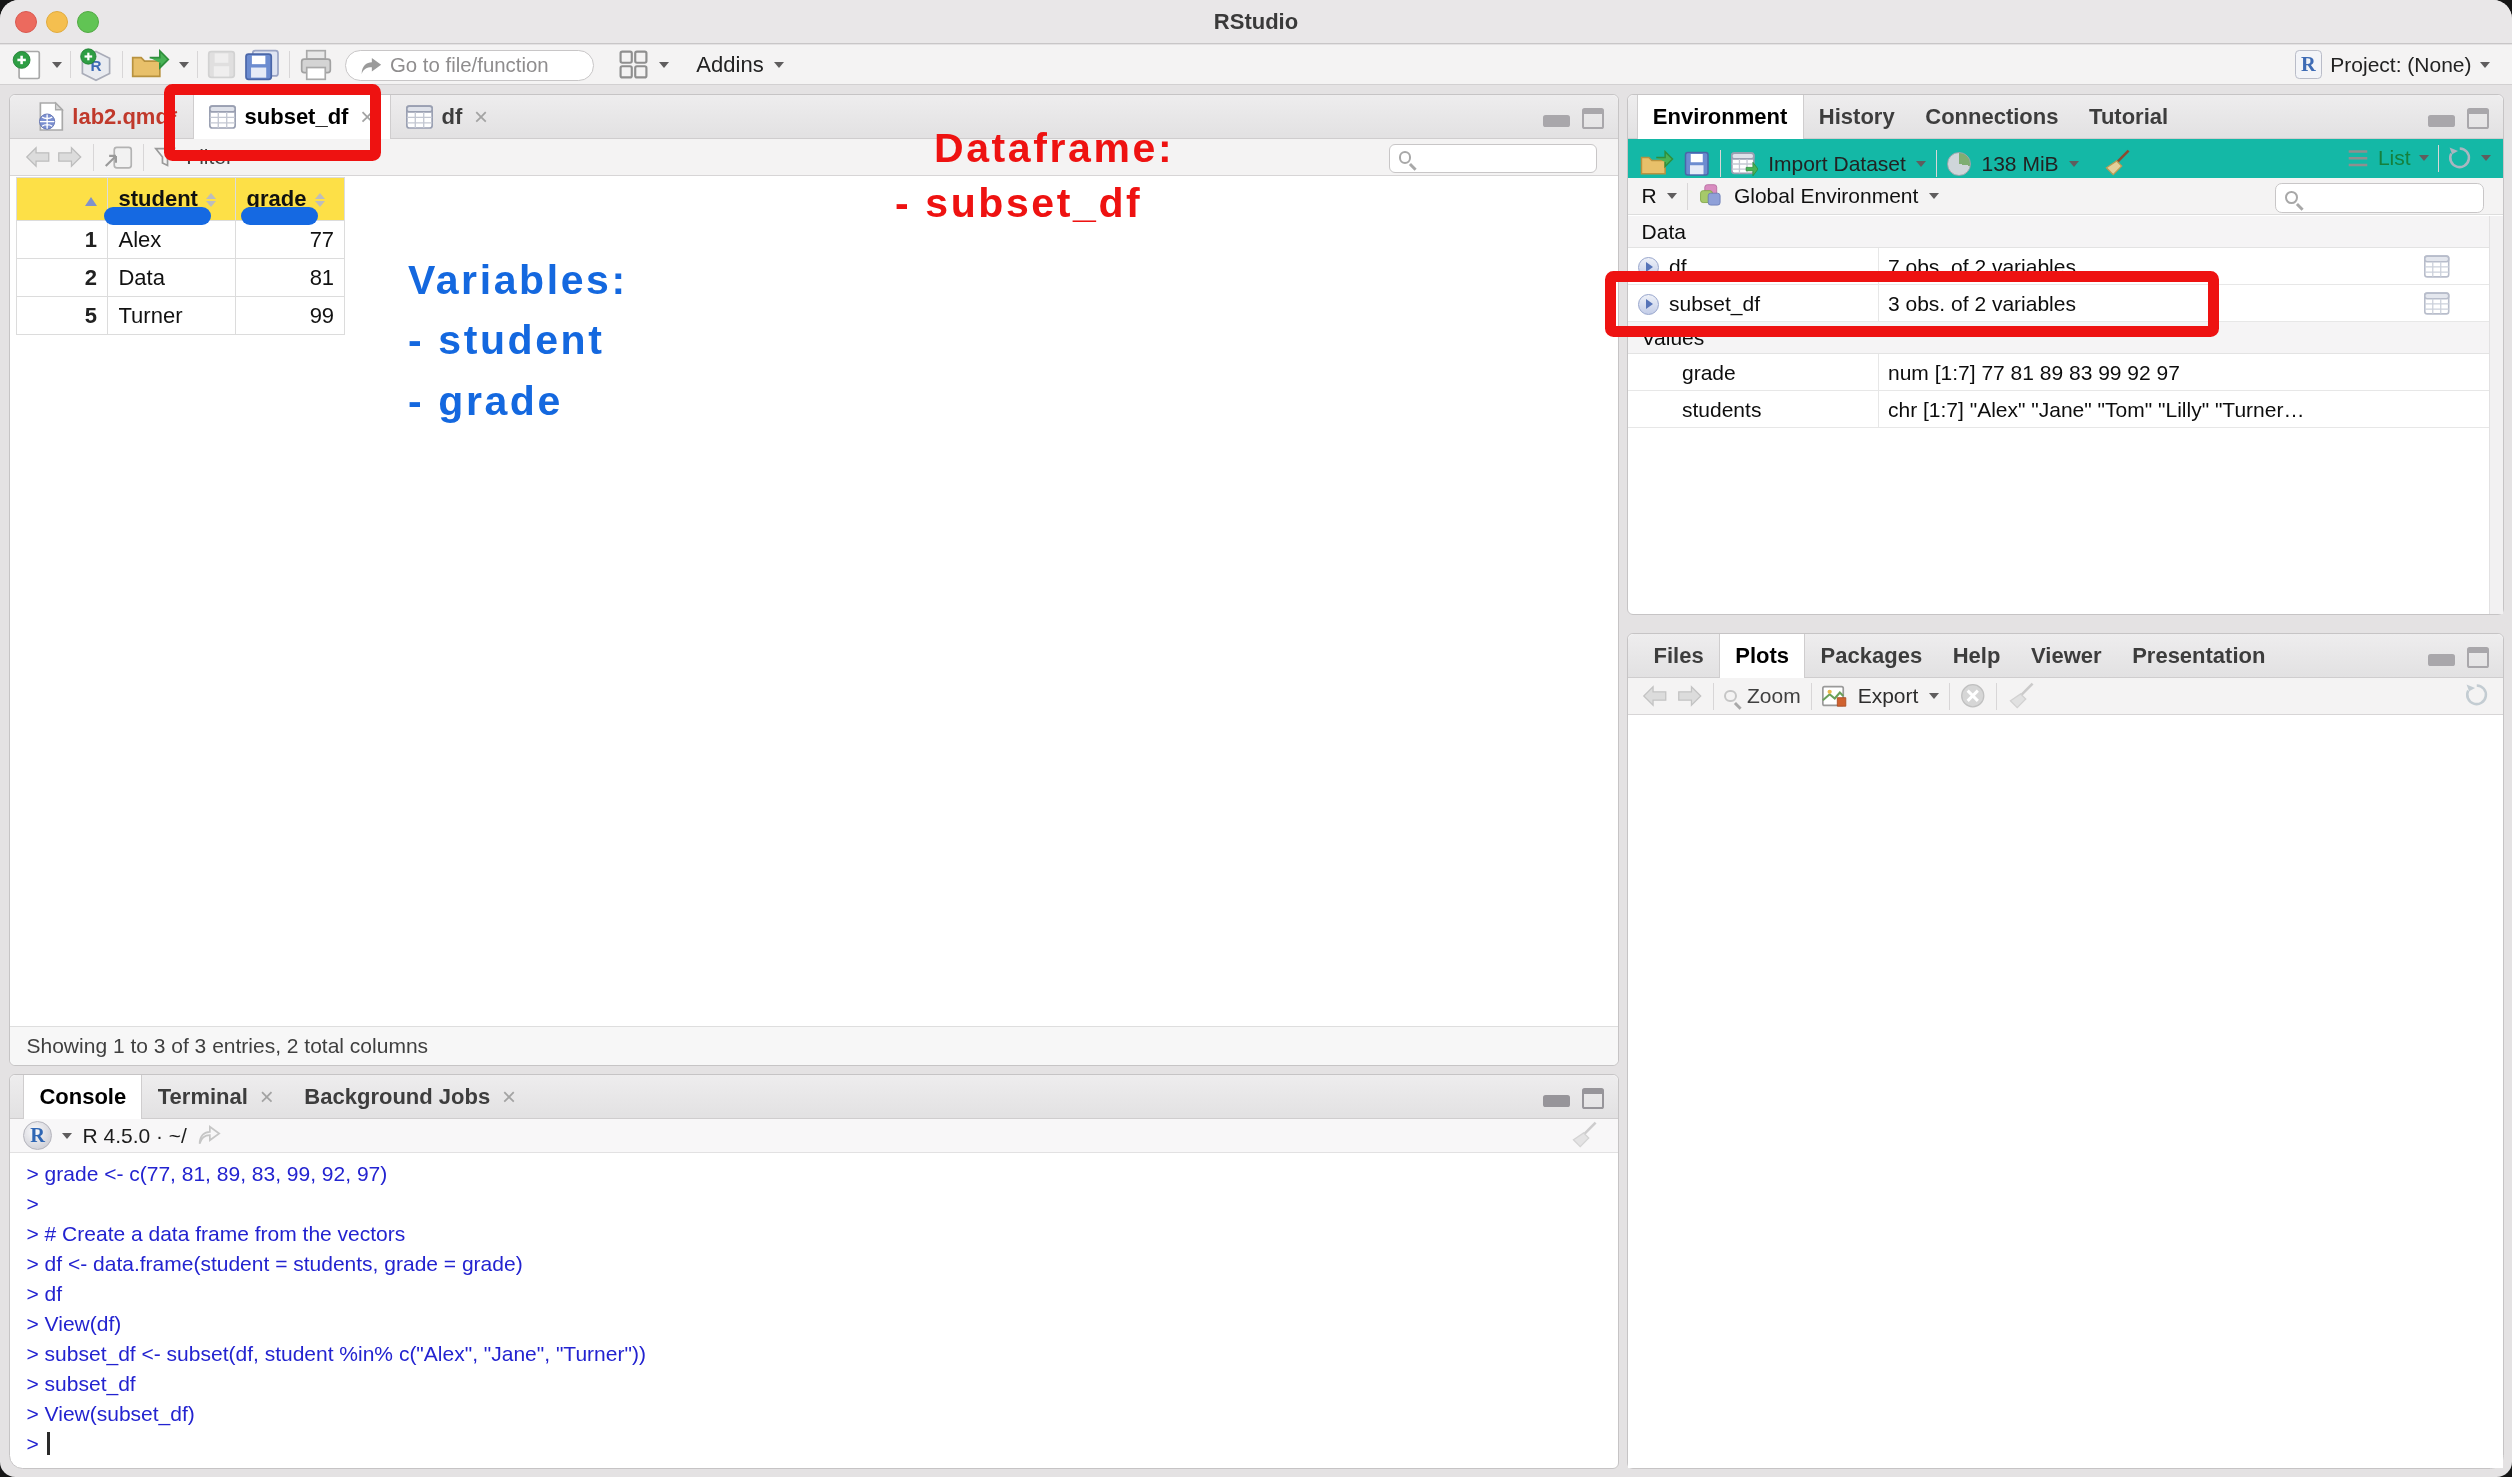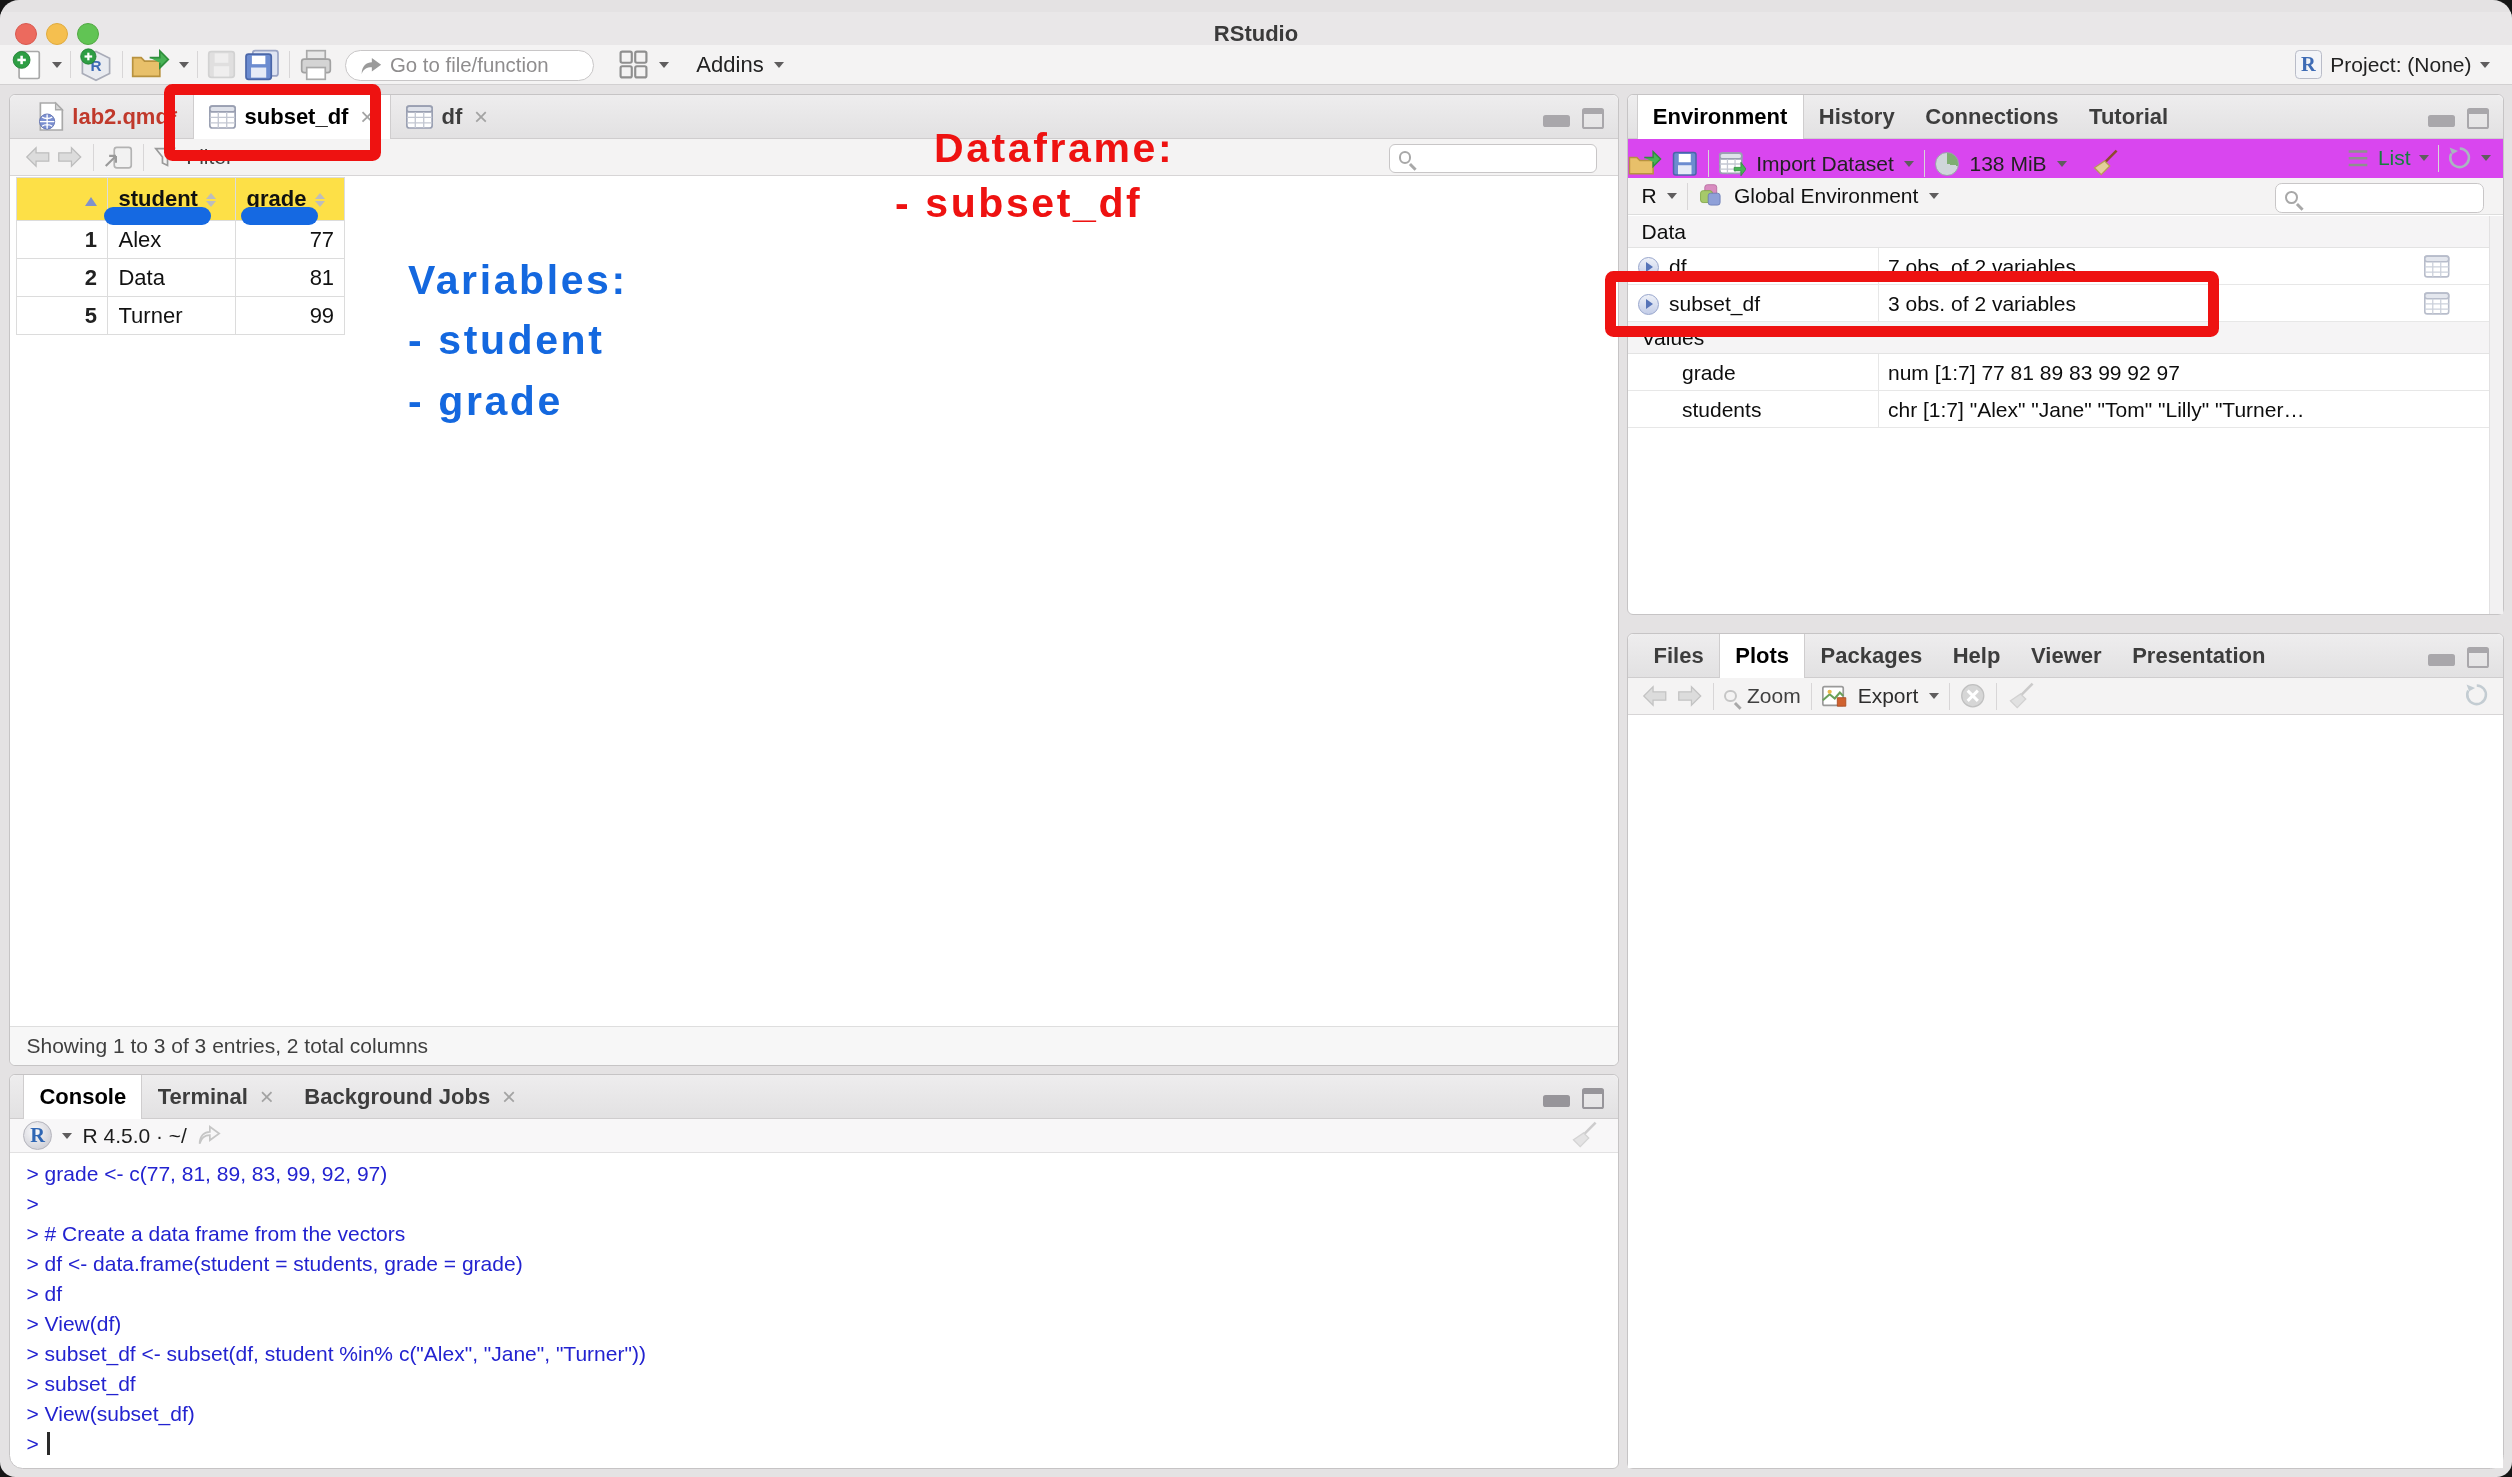--- a/index.html
+++ b/index.html
@@ -1,20 +1,20 @@
 <!DOCTYPE html>
 <html style="font-size:13.6px"><head>
 <meta charset="utf-8">
 <style>
   * { margin:0; padding:0; box-sizing:border-box; font-family:"Liberation Sans",sans-serif; }
   html,body { width:2512px; height:1477px; background:#161616; overflow:hidden; }
   .window { position:absolute; inset:0; background:#e4e2e3; border-radius:19px 19px 15.3px 15.3px; overflow:hidden; }
 
   
-  .titlebar { position:absolute; left:0; top:0; right:0; height:44px; background:#e9e7e8; border-bottom:0.9px solid #c8c6c7;margin-top:12px; }
+  .titlebar { position:absolute; left:0; top:0; right:0; height:44px; background:#e9e7e8; border-bottom:0.9px solid #c8c6c7; }
   .light { position:absolute; top:11px; width:22px; height:22px; border-radius:50%; }
   .win-title { position:absolute; left:0; right:0; top:0; line-height:44px; text-align:center; font-weight:bold; font-size:22px; color:#3a3a3a; }
 
   
   .main-toolbar { position:absolute; left:0; top:45px; right:0; height:40px; background:#f4f3f3; border-bottom:0.9px solid #d2d0d1; }
   .tb-left { position:absolute; left:12px; top:0; height:39px; display:flex; align-items:center; gap:8.5px; }
   .vsep { width:0.9px; height:27px; background:#d8d6d7; }
   .caret { width:0; height:0; border-left:6px solid transparent; border-right:6px solid transparent; border-top:6.8px solid #5f5d5e; display:inline-block; }
   .caret.sm { border-left-width:5.1px; border-right-width:5.1px; border-top-width:6px; }
   .goto-box { position:absolute; left:345px; top:5.1px; width:249px; height:31px; background:#fff; border:0.9px solid #c8c6c7; border-radius:15.3px; }
@@ -64,21 +64,21 @@
   
   .console-info { position:absolute; left:0; top:44px; right:0; height:34px; background:#f8f7f8; border-bottom:0.9px solid #e2e1e2; display:flex; align-items:center; gap:10.2px; padding-left:13.6px; }
   .r-logo { width:29px; height:29px; border-radius:50%; background:radial-gradient(circle at 40% 35%,#fafafc,#c4c4cc); border:0.9px solid #b4b4bc; text-align:center; line-height:27px; font-family:"Liberation Serif",serif; font-weight:bold; font-size:20.4px; color:#2f66b4; }
   .rver { font-size:21px; color:#1c1c1c; }
   .console-body { position:absolute; left:0; top:79px; right:0; bottom:0; font-family:"DejaVu Sans Mono",monospace; font-size:21px; color:#2323d0; padding:5.1px 0 0 17px; }
   .cline { height:30px; line-height:30px; white-space:pre; }
   .cursor { display:inline-block; width:2.6px; height:23px; background:#2a2a2a; vertical-align:text-bottom; margin-left:8.5px; }
   .broom-dim { opacity:.45; }
 
   
-  .env-toolbar { position:absolute; left:0; top:44px; right:0; height:50px; background:#d946ef; border-bottom:0.9px solid #d7d5d6; display:flex; align-items:center; gap:10.2px; font-size:21px; color:#222; }
+  .env-toolbar { position:absolute; left:0; top:44px; right:0; height:50px; background:#14b8a6; border-bottom:0.9px solid #d7d5d6; display:flex; align-items:center; gap:10.2px; padding-left:12px; font-size:21px; color:#222; }
   .env-right { position:absolute; right:12px; top:44px; height:38px; display:flex; align-items:center; gap:8.5px; font-size:21px; color:#15803d; }
   .env-row2 { position:absolute; left:0; top:83px; right:0; height:37px; background:#f4f3f3; border-bottom:0.9px solid #ddd; display:flex; align-items:center; gap:10.2px; padding-left:13.6px; font-size:21px; color:#111; }
   .env-search { position:absolute; right:19px; top:88px; width:209px; height:30px; border:0.9px solid #c8c6c7; border-radius:6.8px; background:#fff; }
   .env-search input { position:absolute; left:36px; top:1.7px; width:167px; height:25px; border:0; outline:0; font-size:19px; background:transparent; }
   .env-list { position:absolute; left:0; top:121px; right:14.5px; font-family:"DejaVu Sans Mono",monospace; font-size:21px; color:#0d0d0d; }
   .sec-hdr { height:32px; line-height:32px; background:#f5f4f5; border-bottom:0.9px solid #e3e3e3; padding-left:13.6px; }
   .env-item { height:37px; position:relative; border-bottom:0.9px solid #e7e7e7; background:#fff; }
   .env-item::before { content:''; position:absolute; left:250px; top:0; bottom:0; width:0.9px; background:#e7e7e7; }
   .env-name { position:absolute; left:41px; line-height:37px; }
   .env-name.indent { left:54px; }

